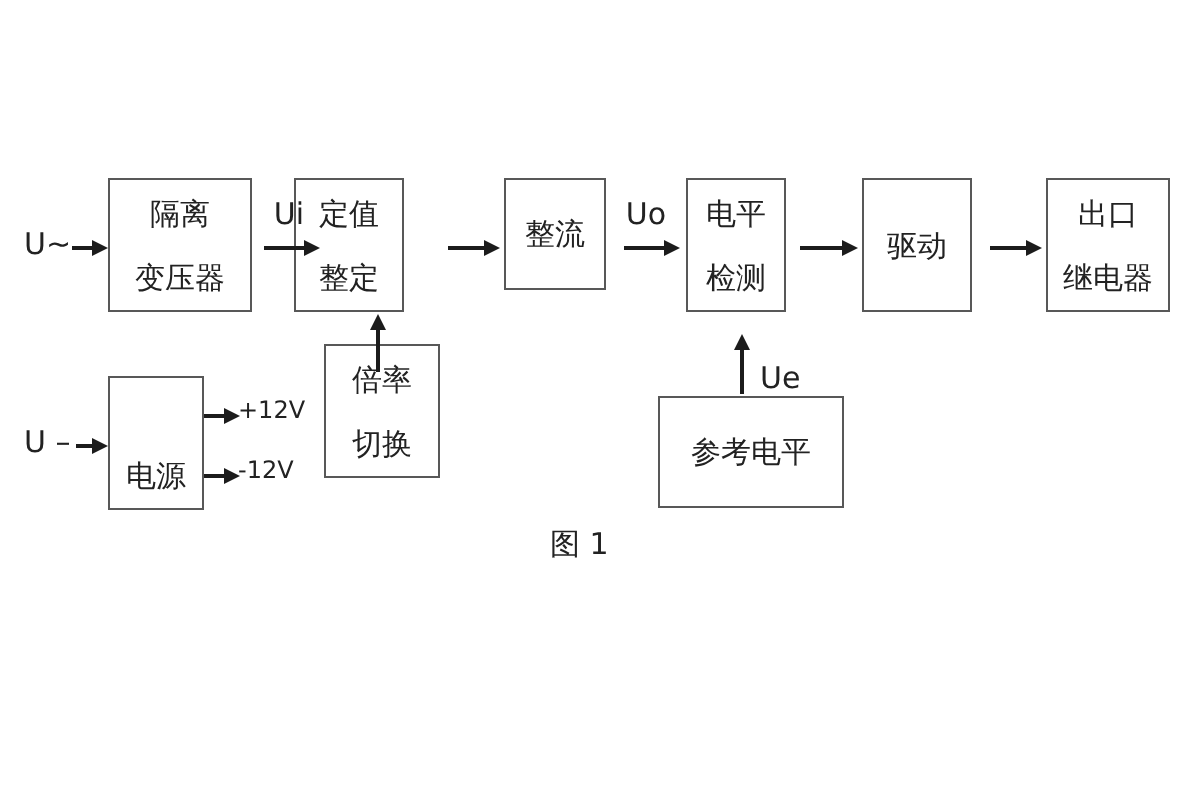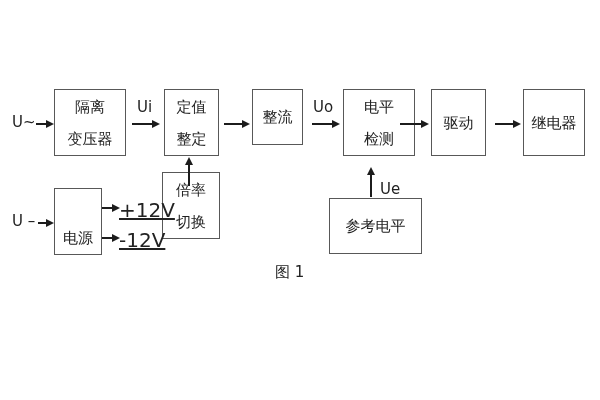--- a/index.html
+++ b/index.html
@@ -31,21 +31,21 @@
     color:var(--text);
     white-space:nowrap;
   }
   .lbl{
     position:absolute;
     font-size:15px;
     color:var(--text);
     white-space:nowrap;
   }
   .lbl.center{text-align:center;}
-  .volt{font-size:20px;text-decoration:underline;}
+  .volt{font-size:12px;}
   
   .ah{
     position:absolute;
     height:1.5px;
     background:var(--line);
   }
   .ah::after{
     content:"";
     position:absolute;
     right:-2px;top:-3.4px;
@@ -82,39 +82,40 @@
 <div class="stage">
 
   <div class="lbl" style="left:12px;top:113px;">U~</div>
   <div class="lbl" style="left:12px;top:212px;">U –</div>
 
   <div class="box" style="left:54px;top:89px;width:72px;height:67px;">
     <span>隔离</span>
     <span>变压器</span>
   </div>
 
-  <div class="box" style="left:164px;top:89px;width:55px;height:67px;">
+  <div class="box" style="left:147px;top:89px;width:55px;height:67px;">
     <span>定值</span>
     <span>整定</span>
   </div>
 
   <div class="box" style="left:252px;top:89px;width:51px;height:56px;">
     <span>整流</span>
   </div>
 
-  <div class="box" style="left:343px;top:89px;width:72px;height:67px;justify-content:flex-end;">
+  <div class="box" style="left:343px;top:89px;width:50px;height:67px;justify-content:flex-end;">
     <span>电平</span>
     <span>检测</span>
   </div>
 
   <div class="box" style="left:431px;top:89px;width:55px;height:67px;">
     <span>驱动</span>
   </div>
 
   <div class="box" style="left:523px;top:89px;width:62px;height:67px;">
+    <span>出口</span>
     <span>继电器</span>
   </div>
 
   <div class="box" style="left:54px;top:188px;width:48px;height:67px;justify-content:flex-end;">
     <span>电源</span>
   </div>
 
   <div class="box" style="left:162px;top:172px;width:58px;height:67px;">
     <span>倍率</span>
     <span>切换</span>

